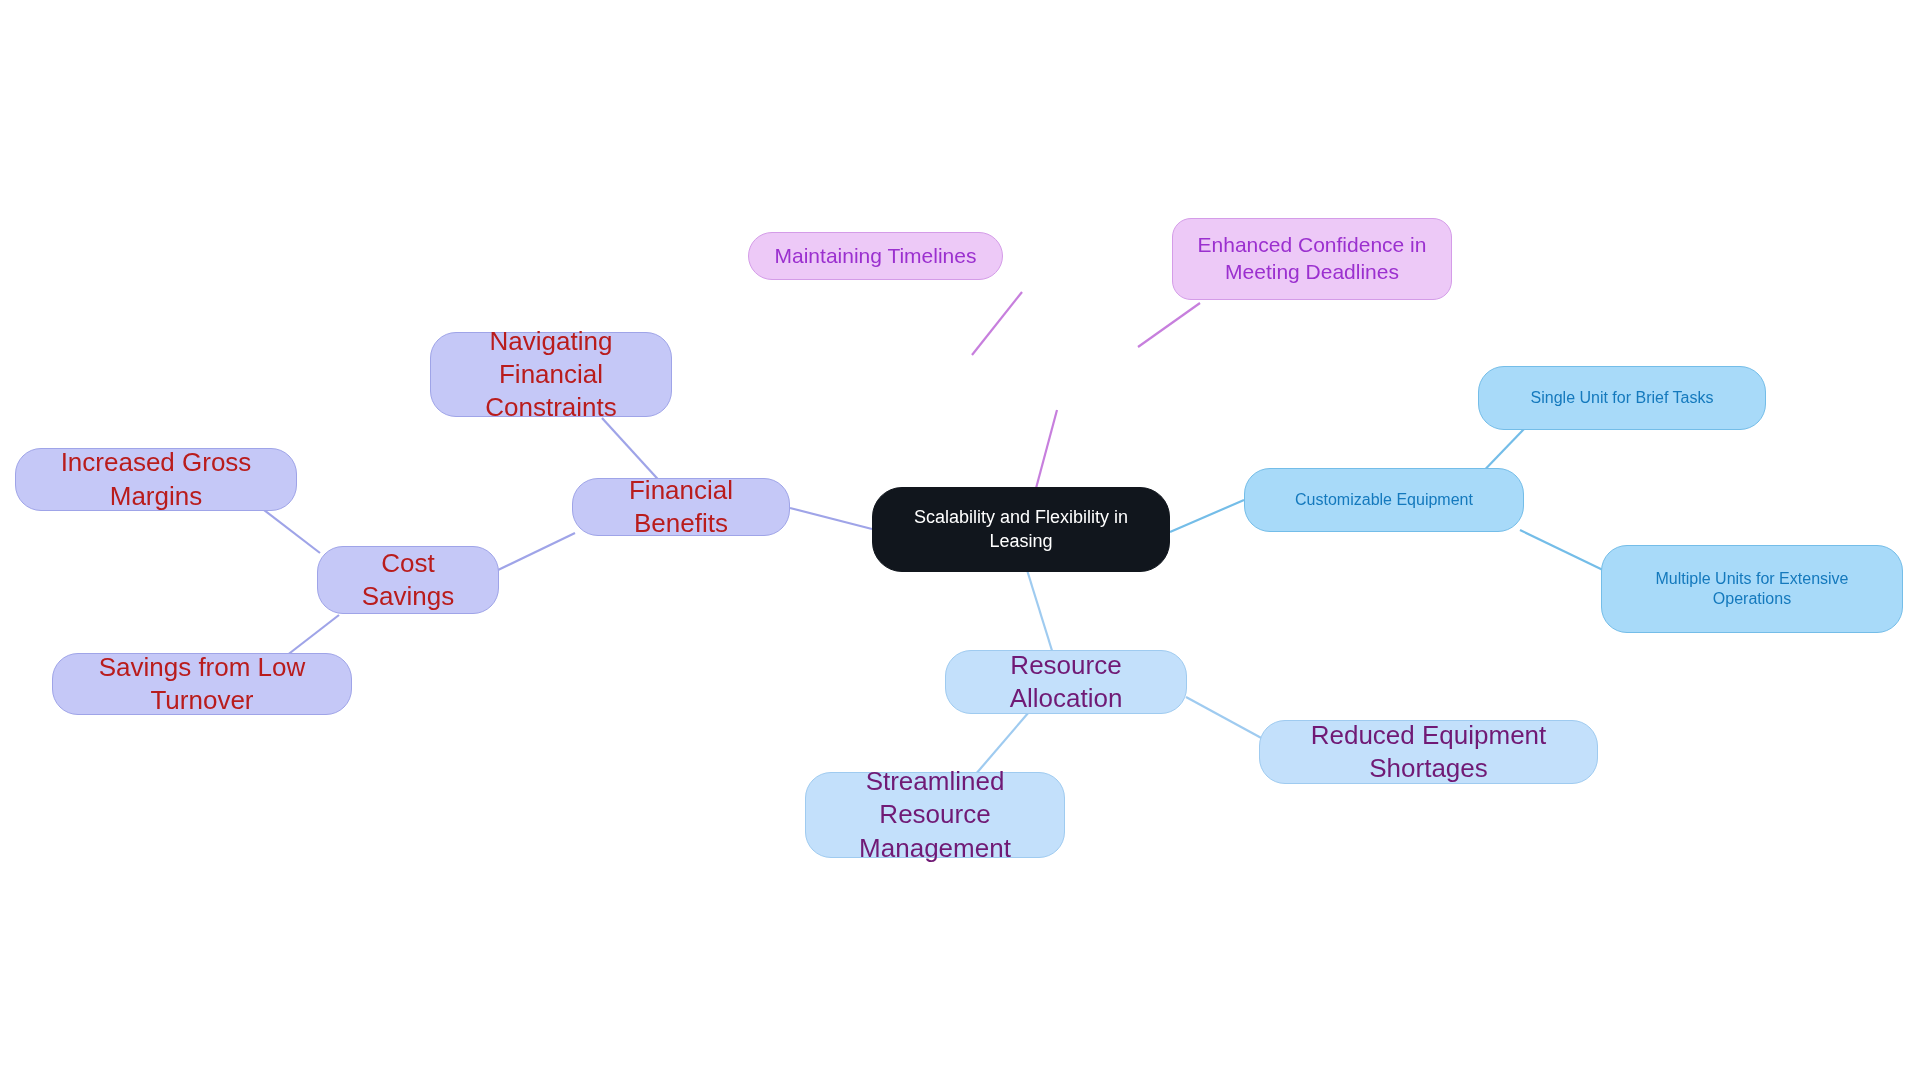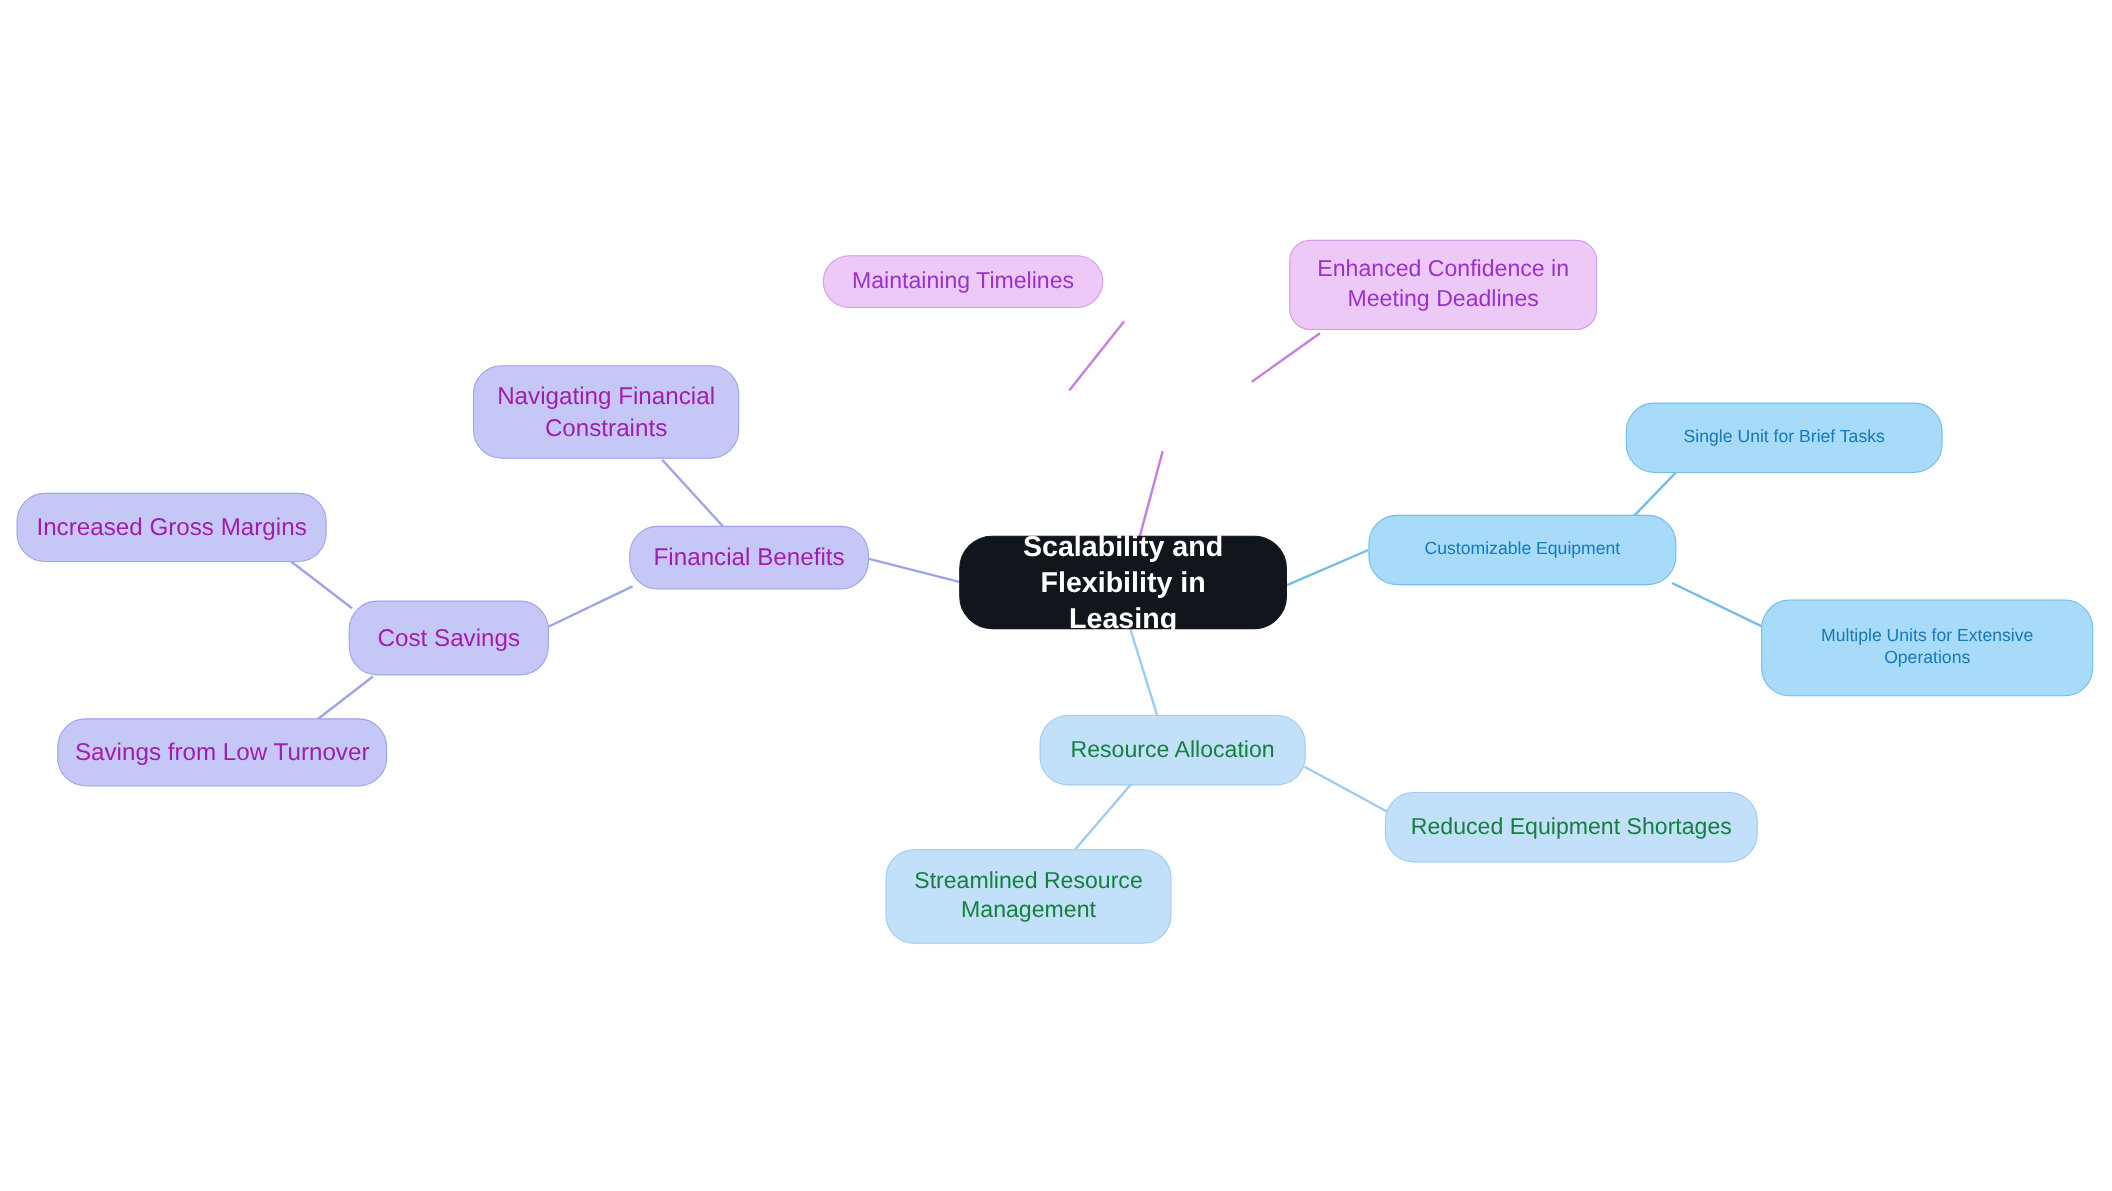--- a/index.html
+++ b/index.html
@@ -38,47 +38,46 @@
     border-style: solid;
     border-width: 1px;
     line-height: 1.28;
     padding: 6px 14px;
     white-space: pre-line;
   }
   .node-root {
     background: #11161d;
     border-color: #11161d;
     color: #ffffff;
-    font-size: 26px;
+    font-size: 18px;
     border-radius: 30px;
-    font-weight: bold;
   }
   .node-lavender {
     background: #c5c8f7;
     border-color: #9fa4e8;
-    color: #a21caf;
-    font-size: 22px;
+    color: #b91c1c;
+    font-size: 26px;
   }
   .node-plum {
     background: #edc9f7;
     border-color: #d49ce8;
     color: #9b30cf;
     font-size: 21px;
   }
   .node-sky {
     background: #a8daf9;
     border-color: #74bde8;
     color: #1479bd;
     font-size: 16px;
   }
   .node-lightblue {
     background: #c3e0fb;
     border-color: #9fcbf0;
-    color: #15803d;
-    font-size: 21px;
+    color: #701a75;
+    font-size: 26px;
   }
 </style>
 </head>
 <body>
 
 <div id="mindmap-canvas">
 
   <svg id="edge-layer" viewBox="0 0 1920 1083">
 
     <path d="M 872 529 L 790 508" fill="none" stroke="#9fa4e8" stroke-width="2.2"></path>

